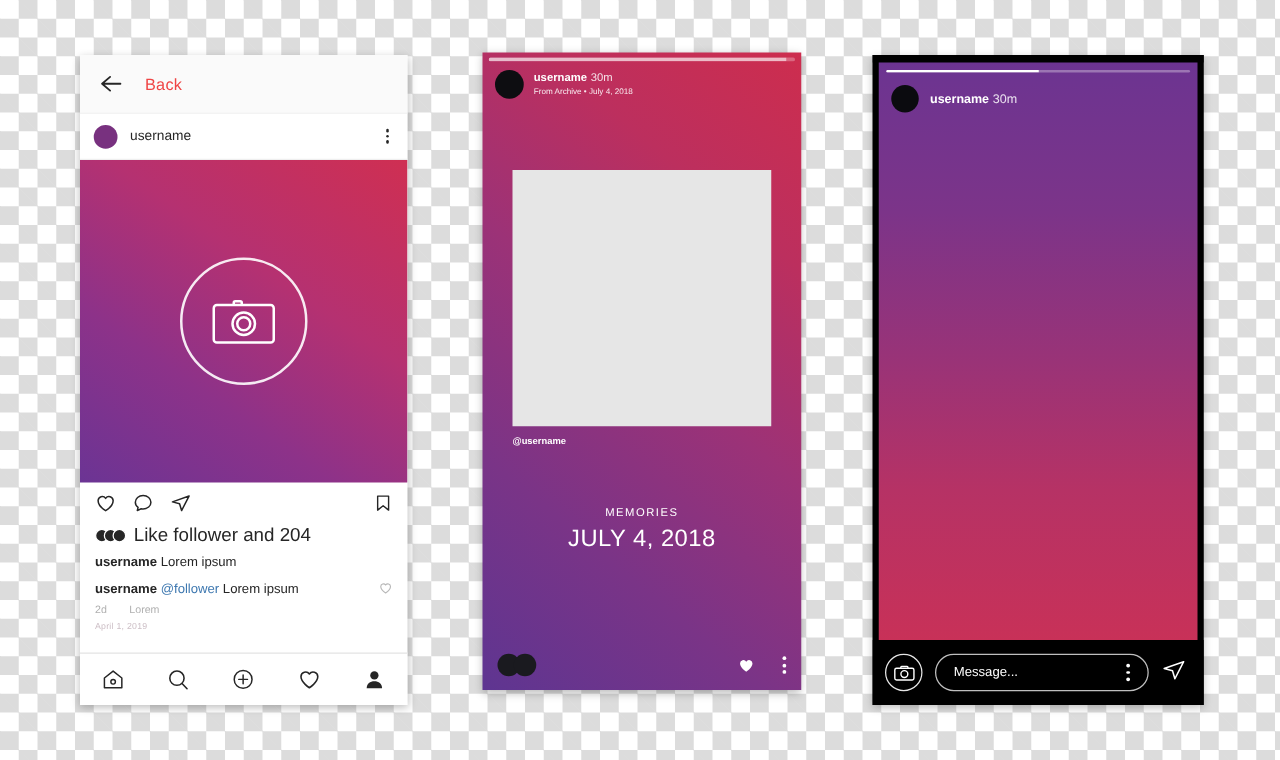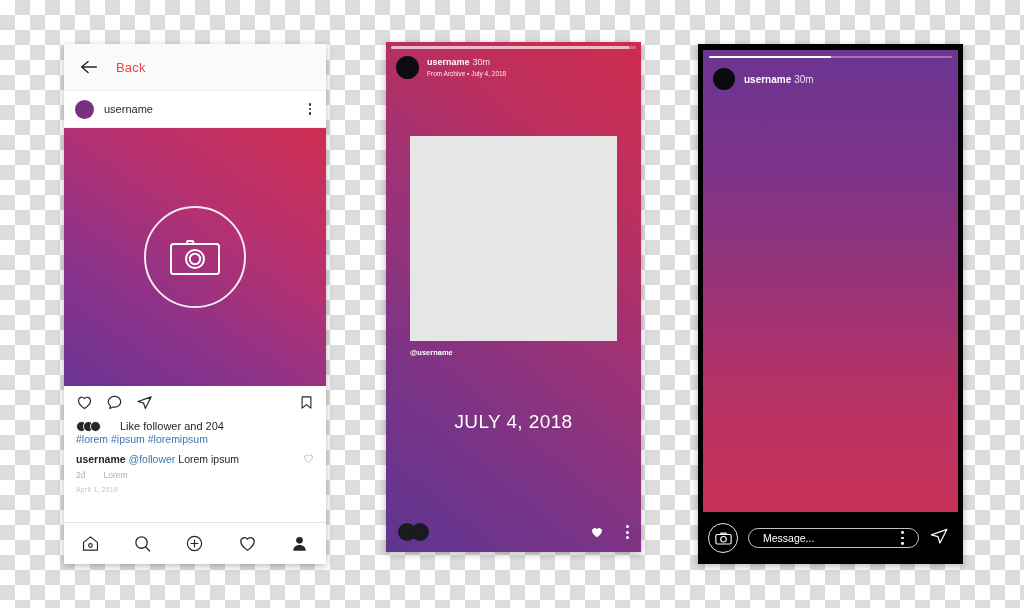--- a/index.html
+++ b/index.html
@@ -113,21 +113,21 @@
   .p1-likes-faces { position: relative; width: 30px; height: 11px; flex: 0 0 auto; }
   .p1-likes-faces i {
     position: absolute; top: 0;
     width: 11px; height: 11px; border-radius: 50%;
     background: #262626;
     border: 1px solid #ffffff;
   }
   .p1-likes-faces i:nth-child(1) { left: 0; }
   .p1-likes-faces i:nth-child(2) { left: 7px; }
   .p1-likes-faces i:nth-child(3) { left: 14px; }
-  .p1-likes-text { font-size: 11px; color: #262626; margin-left: 14px; text-align: center; }
+  .p1-likes-text { font-size: 15px; color: #262626; margin-left: 1px; text-align: center; }
 
   .p1-caption { margin-top: 6px; font-size: 10.5px; color: #262626; line-height: 1.35; }
   .p1-caption b { font-weight: 600; }
   .p1-tags { font-size: 10.5px; color: #3e78b0; margin-top: 1px; }
 
   .p1-comment-row {
     margin-top: 8px;
     display: flex; align-items: flex-start;
   }
   .p1-comment { font-size: 10.5px; color: #262626; flex: 1 1 auto; }
@@ -210,21 +210,21 @@
   .p3-name b { font-weight: 700; }
   .p3-name .ago { font-weight: 400; opacity: .85; margin-left: 3px; }
 
   .p3-foot { height: 52px; background: #000000; display: flex; align-items: center; padding: 0 10px; flex: 0 0 auto; }
   .p3-cam {
     width: 30px; height: 30px; border-radius: 50%;
     border: 1.4px solid rgba(255,255,255,.9);
     display: flex; align-items: center; justify-content: center; flex: 0 0 auto;
   }
   .p3-msg {
-    flex: 1 1 auto; height: 20px; margin: 0 10px;
+    flex: 1 1 auto; height: 30px; margin: 0 10px;
     border: 1.4px solid rgba(255,255,255,.75);
     border-radius: 16px;
     display: flex; align-items: center; padding: 0 14px;
   }
   .p3-msg-ph { font-size: 10.5px; color: #ffffff; flex: 1 1 auto; }
   .p3-msg-dots { display: flex; flex-direction: column; gap: 2.5px; align-items: center; }
   .p3-msg-dots i { width: 2.8px; height: 2.8px; border-radius: 50%; background: #ffffff; display: block; }
   .p3-send { flex: 0 0 auto; padding-right: 4px; }
 </style>
 </head>
@@ -281,21 +281,24 @@
     <div class="p1-body">
       <div class="p1-likes">
         <span class="p1-likes-faces">
             <i></i>
             <i></i>
             <i></i>
           </span>
         <span class="p1-likes-text">Like follower and 204</span>
       </div>
 
-      <div class="p1-tags">#lorem #ipsum #loremipsum</div>
+      <div class="p1-caption">
+        <b>username</b>
+        <span>Lorem ipsum</span>
+      </div>
 
       <div class="p1-comment-row">
         <div class="p1-comment">
           <b>username</b>
           <span class="mention">@follower</span>
           <span>Lorem ipsum</span>
         </div>
         <svg width="11" height="11" viewBox="0 0 24 24" fill="none" stroke="#b8b8b8" stroke-width="2">
           <path d="M12 20.5S3.5 15 3.5 9.2A4.7 4.7 0 0 1 12 6.6a4.7 4.7 0 0 1 8.5 2.6C20.5 15 12 20.5 12 20.5z" stroke-linejoin="round"></path>
         </svg>
@@ -347,20 +350,21 @@
         <div class="p2-line2">From Archive • July 4, 2018</div>
       </div>
     </div>
 
     <div class="p2-card-wrap">
       <div class="p2-card"></div>
       <div class="p2-card-user">@username</div>
     </div>
 
     <div class="p2-memories">
+      <div class="p2-mem-label">MEMORIES</div>
       <div class="p2-mem-date">JULY 4, 2018</div>
     </div>
 
     <div class="p2-foot">
       <span class="p2-faces">
           <i></i>
           <i></i>
         </span>
       <span class="spacer"></span>
       <svg width="14" height="13" viewBox="0 0 24 24" fill="#ffffff">

